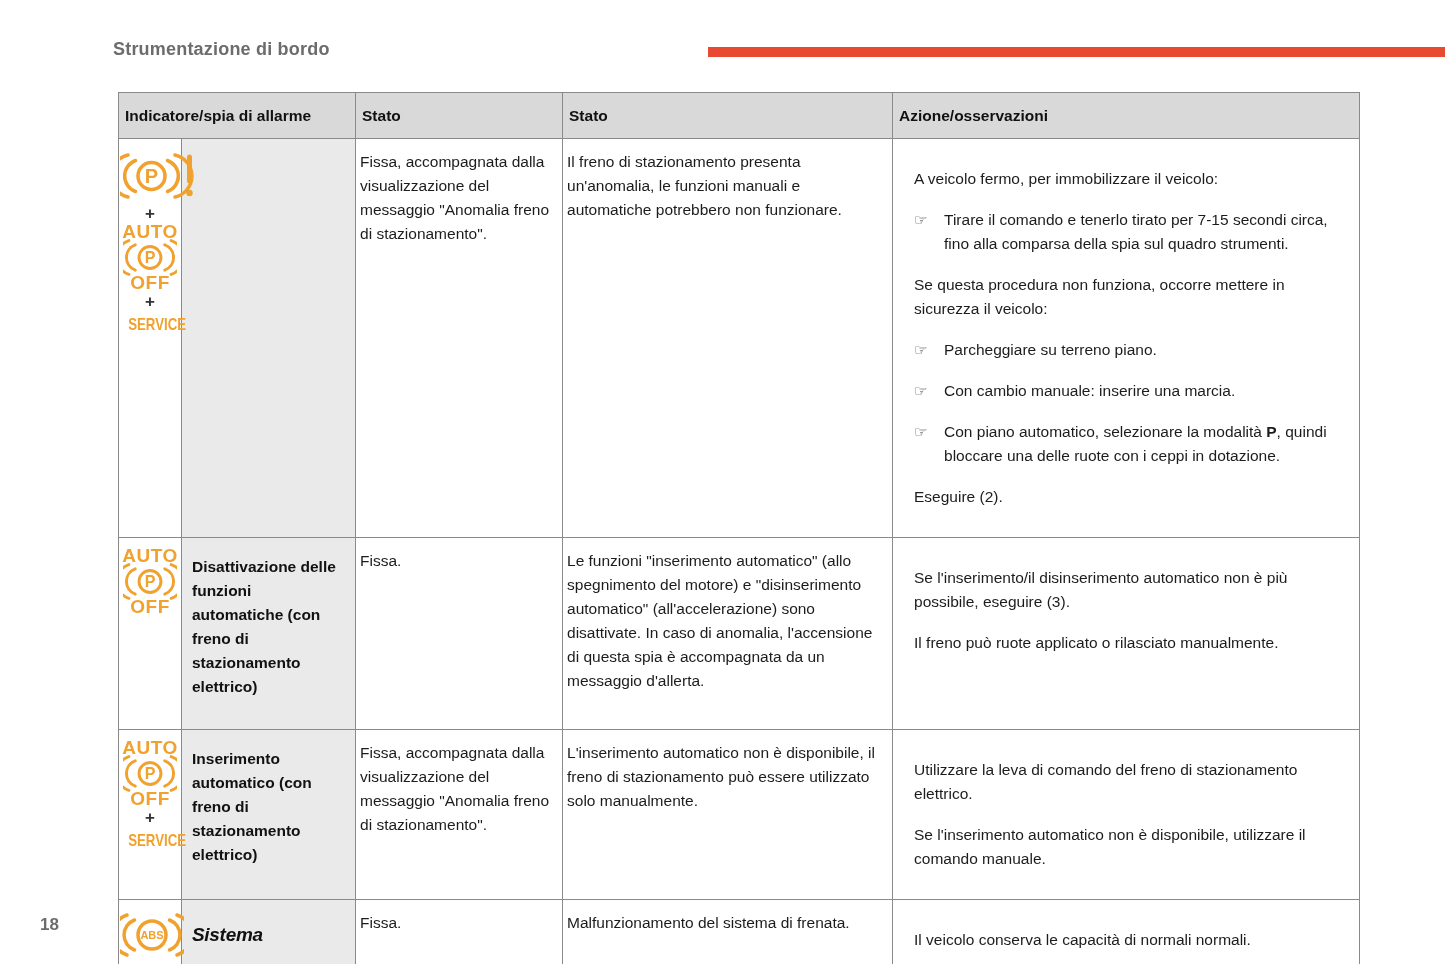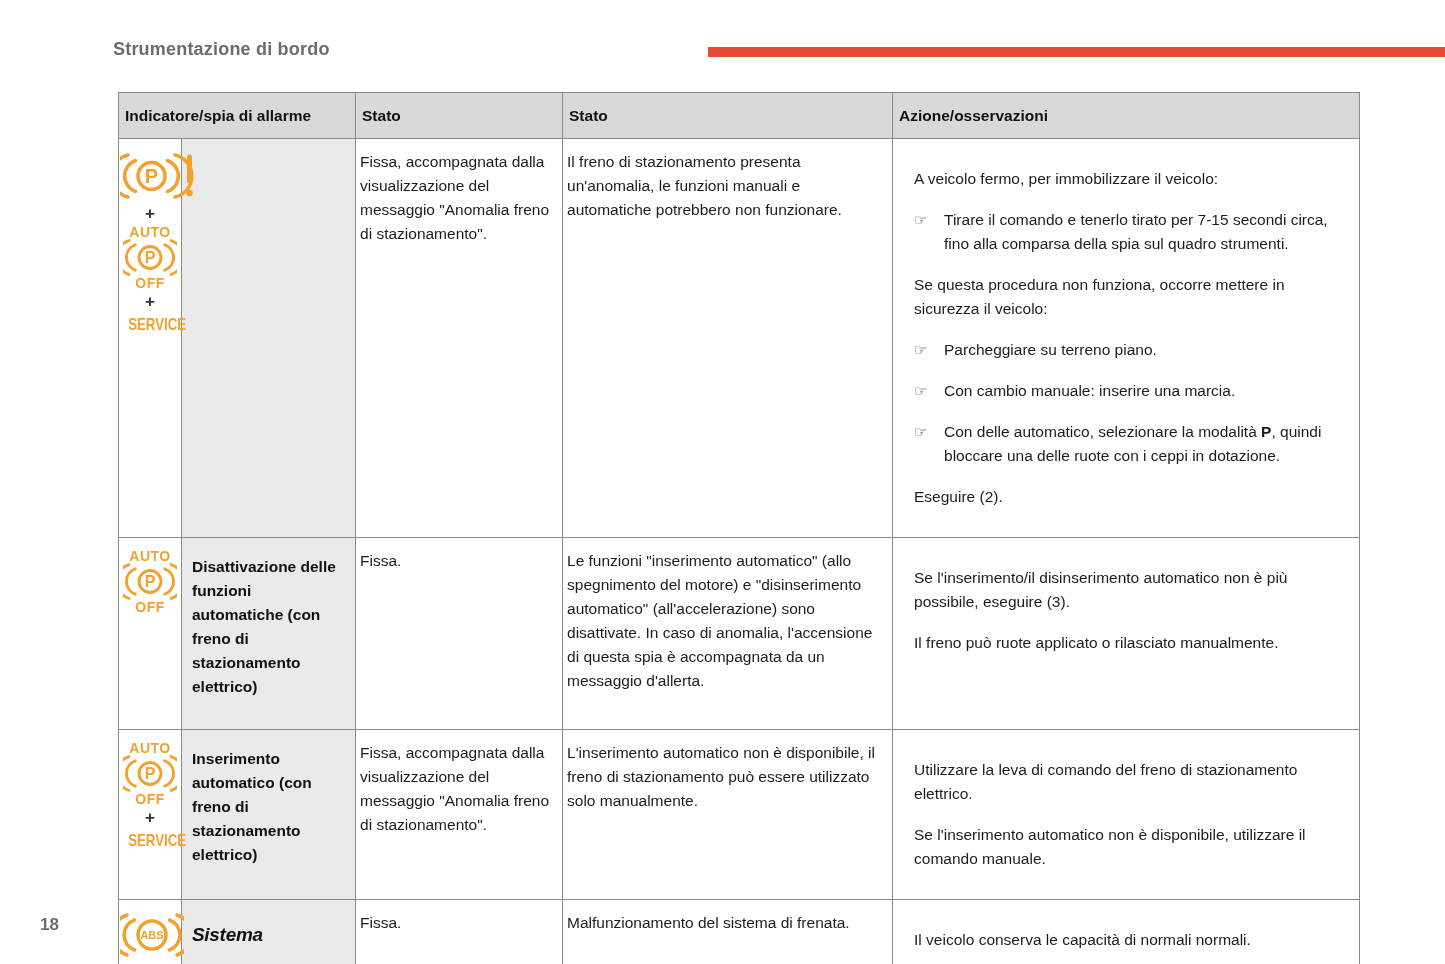--- a/index.html
+++ b/index.html
@@ -28,21 +28,21 @@
   td.label-cell  { background:#eaeaea; font-weight:bold; padding:17px 10px; color:#111; }
   td.label-cell.compact { font-size:19px; line-height:36px; letter-spacing:-0.3px;font-style:italic; }
   td.stato-cell, td.causa-cell, td.azione-cell { padding:11px 4px; background:#fff; }
 
   .para { margin:17px; }
   .para.with-bullet { display:flex; }
   .bullet { flex:0 0 30px; color:#3a3a3a; font-size:15px; }
 
   .stack-item { margin:0 auto 2px auto; display:block; }
   .ico-txt {
-    color:var(--orange); font-weight:bold; font-size:14px;
+    color:var(--orange); font-weight:bold; font-size:19px;
     letter-spacing:0.5px; line-height:14px; text-align:center;
   }
   .service-txt {
     color:var(--orange); font-weight:bold; font-size:17px; line-height:19px;
     display:inline-block; transform:scaleX(0.78); white-space:nowrap; margin-top:2px;
   }
   .plus-sep { color:#333; font-weight:bold; font-size:17px; line-height:15px; margin:4px auto; text-align:center; }
   .icon-group { display:block; }
 
   svg .arc { fill:none; stroke:var(--orange); stroke-width:3.5; stroke-linecap:round; }
@@ -116,21 +116,21 @@
           <div class="para with-bullet">
             <span class="bullet">☞</span>
             <span><span>Parcheggiare su terreno piano.</span></span>
           </div>
           <div class="para with-bullet">
             <span class="bullet">☞</span>
             <span><span>Con cambio manuale: inserire una marcia.</span></span>
           </div>
           <div class="para with-bullet">
             <span class="bullet">☞</span>
-            <span><span>Con delle automatico, selezionare la modalità </span><b>P</b><span>, quindi bloccare una delle ruote con i ceppi in dotazione.</span></span>
+            <span><span>Con piano automatico, selezionare la modalità </span><b>P</b><span>, quindi bloccare una delle ruote con i ceppi in dotazione.</span></span>
           </div>
           <div class="para"><span>Eseguire (2).</span></div>
         </td>
       </tr>
       <tr style="height: 192px;">
         <td class="icon-cell">
           <div class="icon-group stack-item">
             <div class="ico-txt">AUTO</div>
             <svg width="54" height="39" viewBox="0 0 64 46" style="display: block; margin: -1px auto;">
               <path class="arc" d="M7,3 A21,21 0 0,0 7,43"></path>

